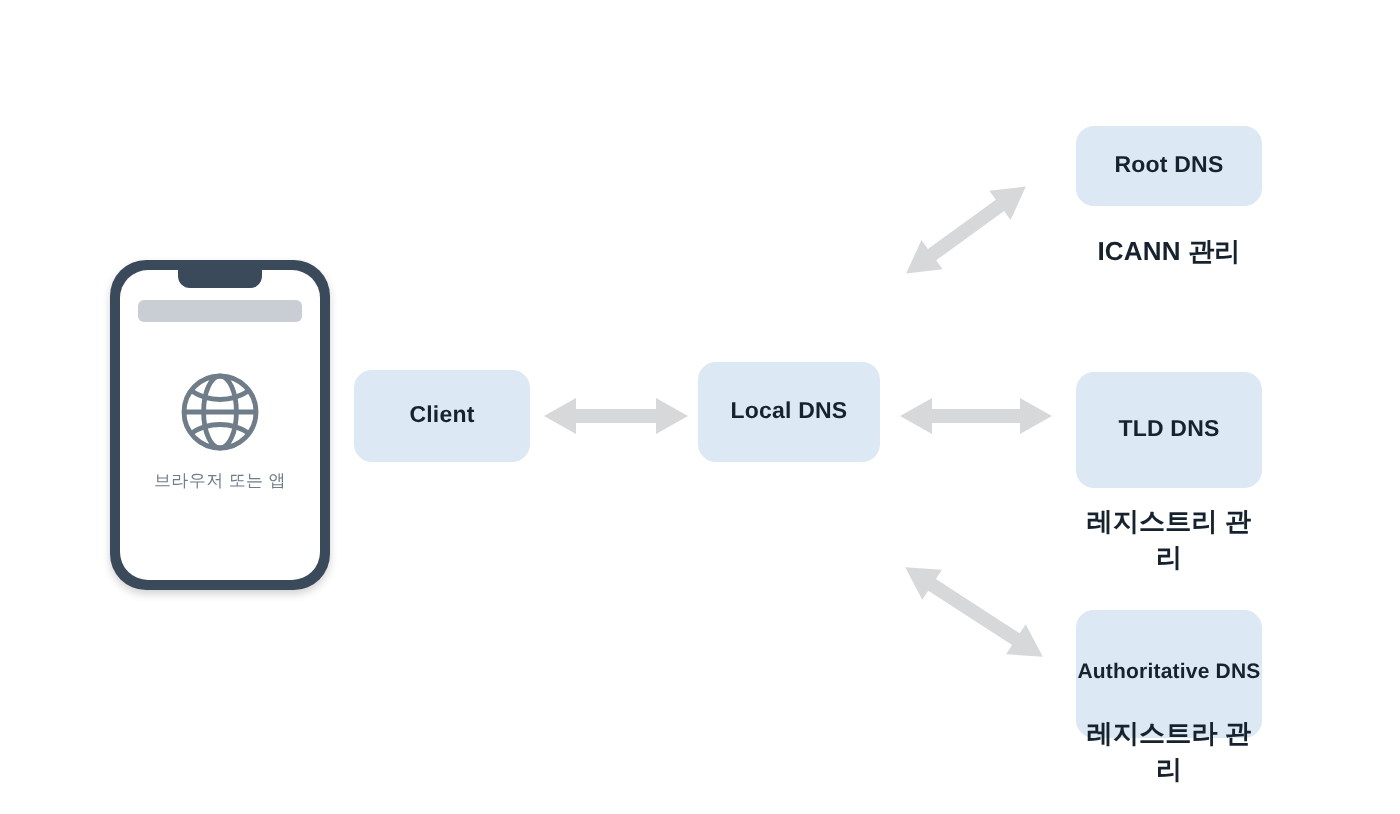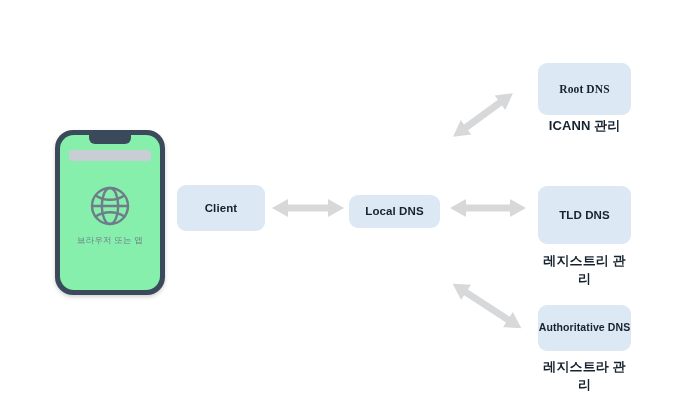--- a/index.html
+++ b/index.html
@@ -29,21 +29,21 @@
     background: #3b4a5a;
     box-shadow: 0 2px 4px rgba(0,0,0,0.18);
   }
   .phone-inner {
     position: absolute;
     left: 5px;
     top: 5px;
     right: 5px;
     bottom: 5px;
     border-radius: 14px;
-    background: #86efac;
+    background: #ffffff;
     overflow: hidden;
   }
   .phone-notch {
     position: absolute;
     left: 50%;
     top: 0;
     transform: translateX(-50%);
     width: 42px;
     height: 9px;
     background: #3b4a5a;
@@ -88,24 +88,24 @@
     align-items: center;
     justify-content: center;
     text-align: center;
     color: #16222e;
     font-weight: bold;
     font-size: 11.5px;
     line-height: 1.25;
     letter-spacing: 0.1px;
   }
   .node-client      { left: 177px; top: 185px; width: 88px; height: 46px; }
-  .node-localdns    { left: 349px; top: 195px; width: 91px; height: 33px; }
-  .node-rootdns     { left: 538px; top: 63px;  width: 93px; height: 52px; font-family: Liberation Serif, serif; }
+  .node-localdns    { left: 349px; top: 181px; width: 91px; height: 50px; }
+  .node-rootdns     { left: 538px; top: 63px;  width: 93px; height: 40px; }
   .node-tlddns      { left: 538px; top: 186px; width: 93px; height: 58px; }
-  .node-authdns     { left: 538px; top: 305px; width: 93px; height: 46px; font-size: 10.5px; }
+  .node-authdns     { left: 538px; top: 305px; width: 93px; height: 64px; font-size: 10.5px; }
 
   .node-caption {
     position: absolute;
     width: 93px;
     left: 538px;
     text-align: center;
     font-size: 13px;
     font-weight: bold;
     color: #16222e;
     letter-spacing: 0.1px;

